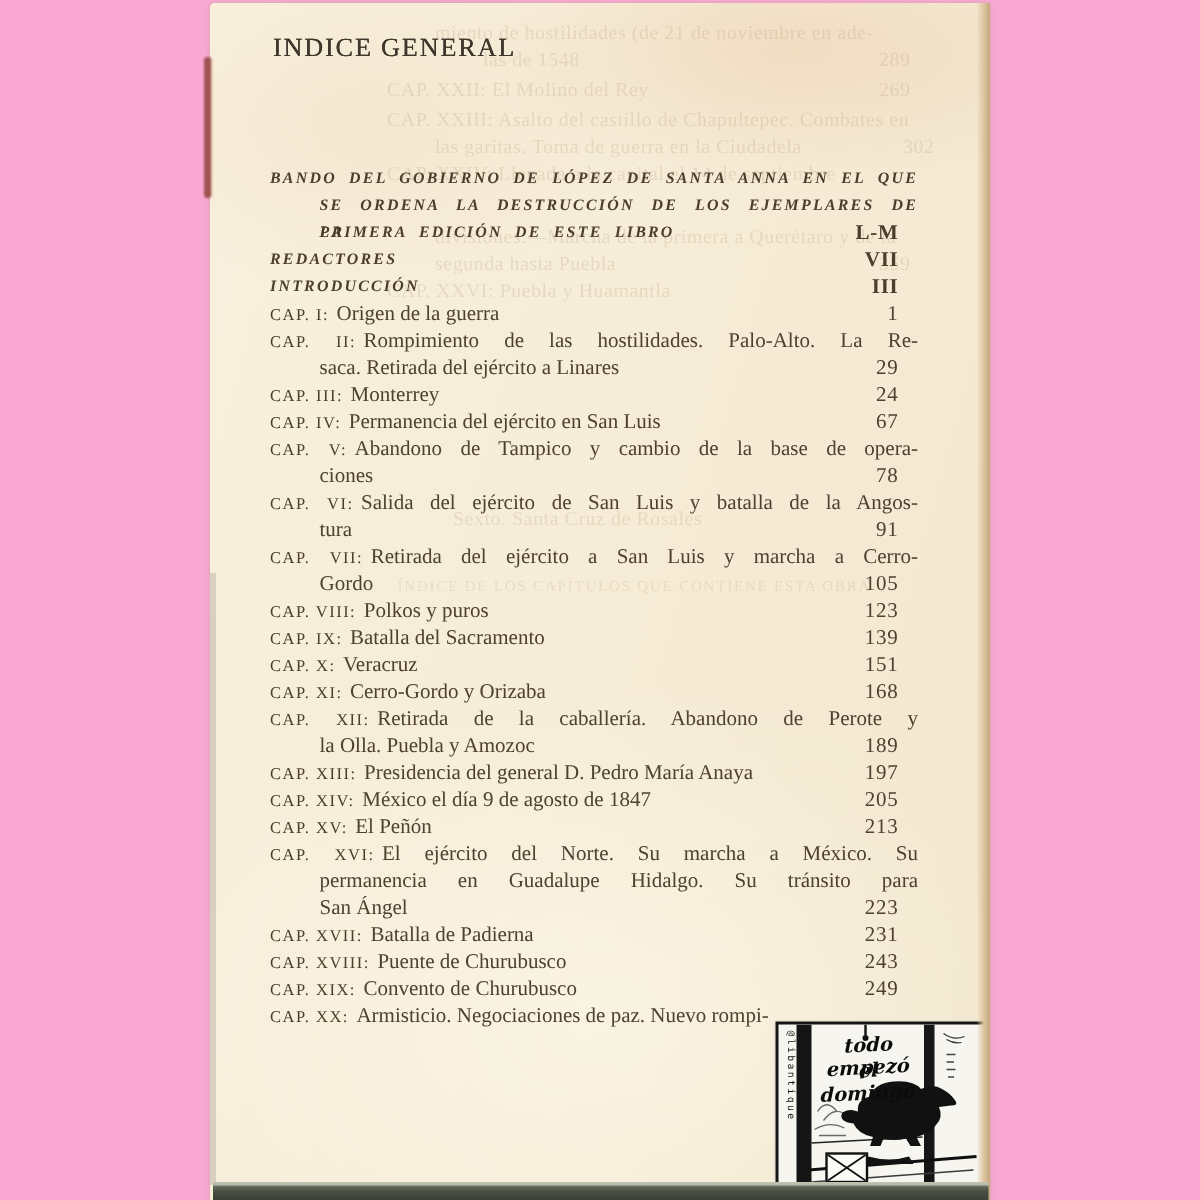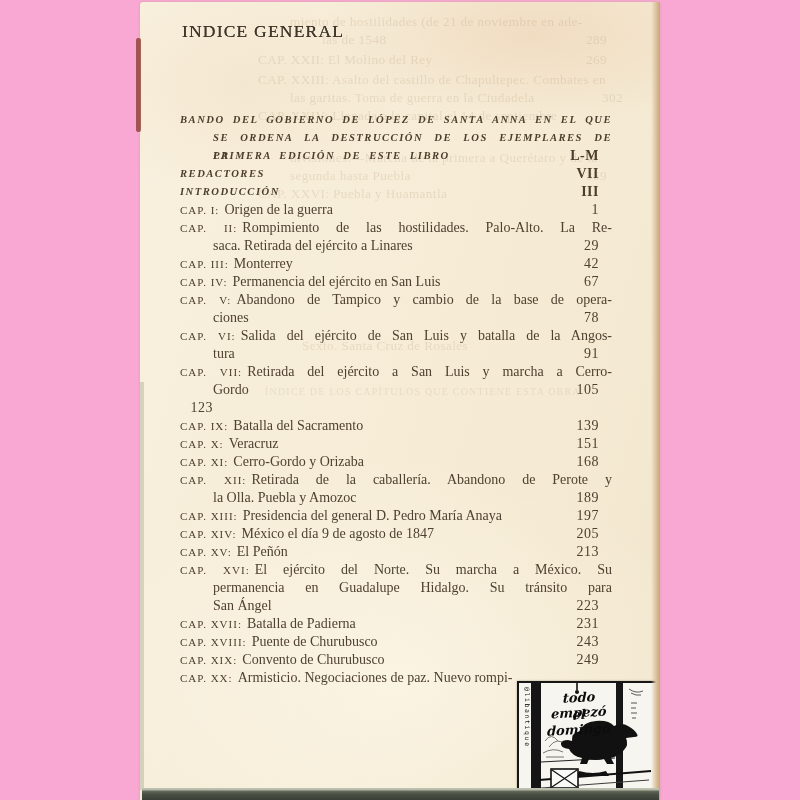--- a/index.html
+++ b/index.html
@@ -113,21 +113,21 @@
         </div>
         <div class="toc-row fill">
           <span class="txt"><span class="cap-label">CAP. II:</span>Rompimiento de las hostilidades. Palo-Alto. La Re-</span>
         </div>
         <div class="toc-row">
           <span class="txt ind">saca.  Retirada del ejército a Linares</span>
           <span class="pg">29</span>
         </div>
         <div class="toc-row">
           <span class="txt"><span class="cap-label">CAP. III:</span>Monterrey</span>
-          <span class="pg">42</span>
+          <span class="pg">24</span>
         </div>
         <div class="toc-row">
           <span class="txt"><span class="cap-label">CAP. IV:</span>Permanencia del ejército en San Luis</span>
           <span class="pg">67</span>
         </div>
         <div class="toc-row fill">
           <span class="txt"><span class="cap-label">CAP. V:</span>Abandono de Tampico y cambio de la base de opera-</span>
         </div>
         <div class="toc-row">
           <span class="txt ind">ciones</span>
@@ -141,20 +141,21 @@
           <span class="pg">91</span>
         </div>
         <div class="toc-row fill">
           <span class="txt"><span class="cap-label">CAP. VII:</span>Retirada del ejército a San Luis y marcha a Cerro-</span>
         </div>
         <div class="toc-row">
           <span class="txt ind">Gordo</span>
           <span class="pg">105</span>
         </div>
         <div class="toc-row">
+          <span class="txt"><span class="cap-label">CAP. VIII:</span>Polkos y puros</span>
           <span class="pg">123</span>
         </div>
         <div class="toc-row">
           <span class="txt"><span class="cap-label">CAP. IX:</span>Batalla del Sacramento</span>
           <span class="pg">139</span>
         </div>
         <div class="toc-row">
           <span class="txt"><span class="cap-label">CAP. X:</span>Veracruz</span>
           <span class="pg">151</span>
         </div>

